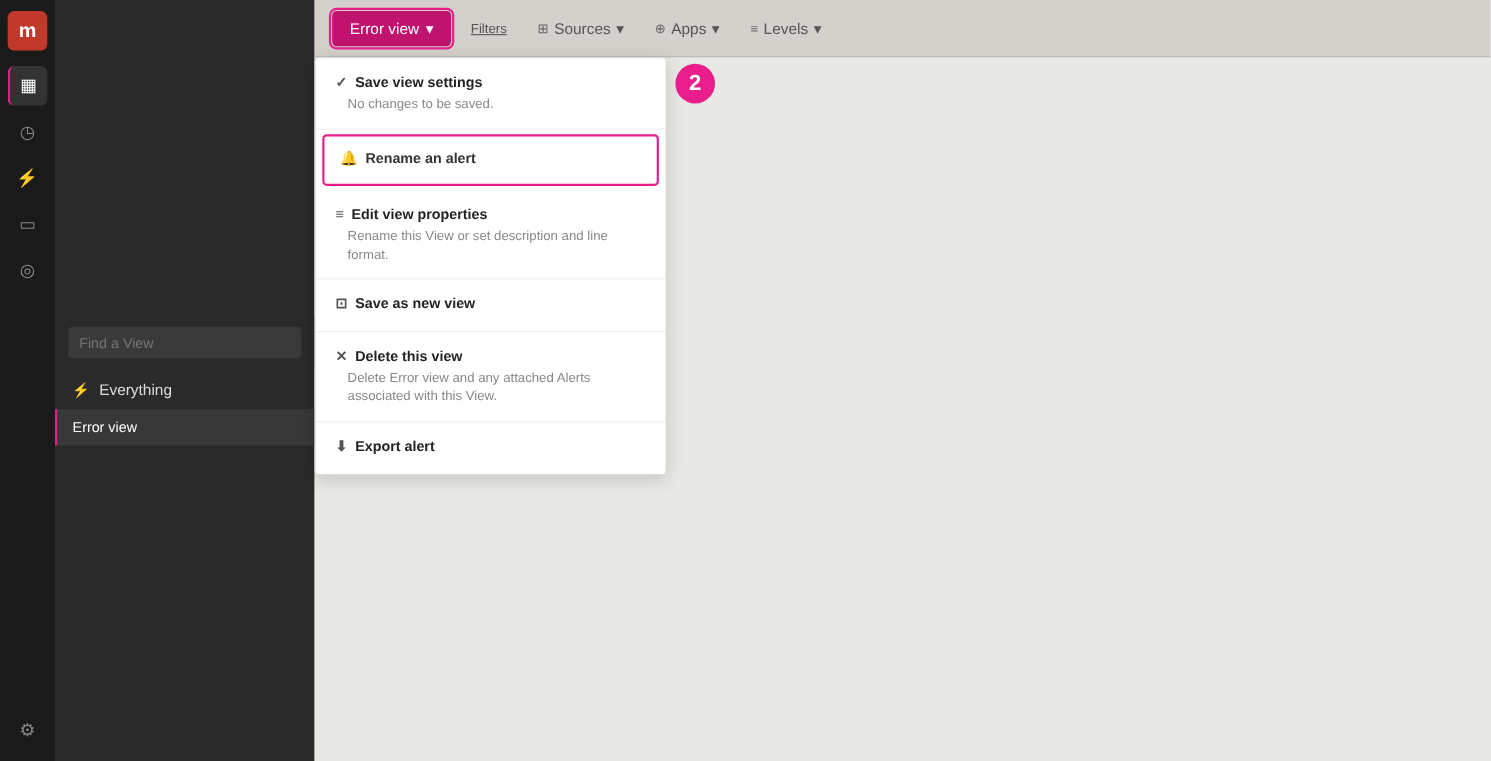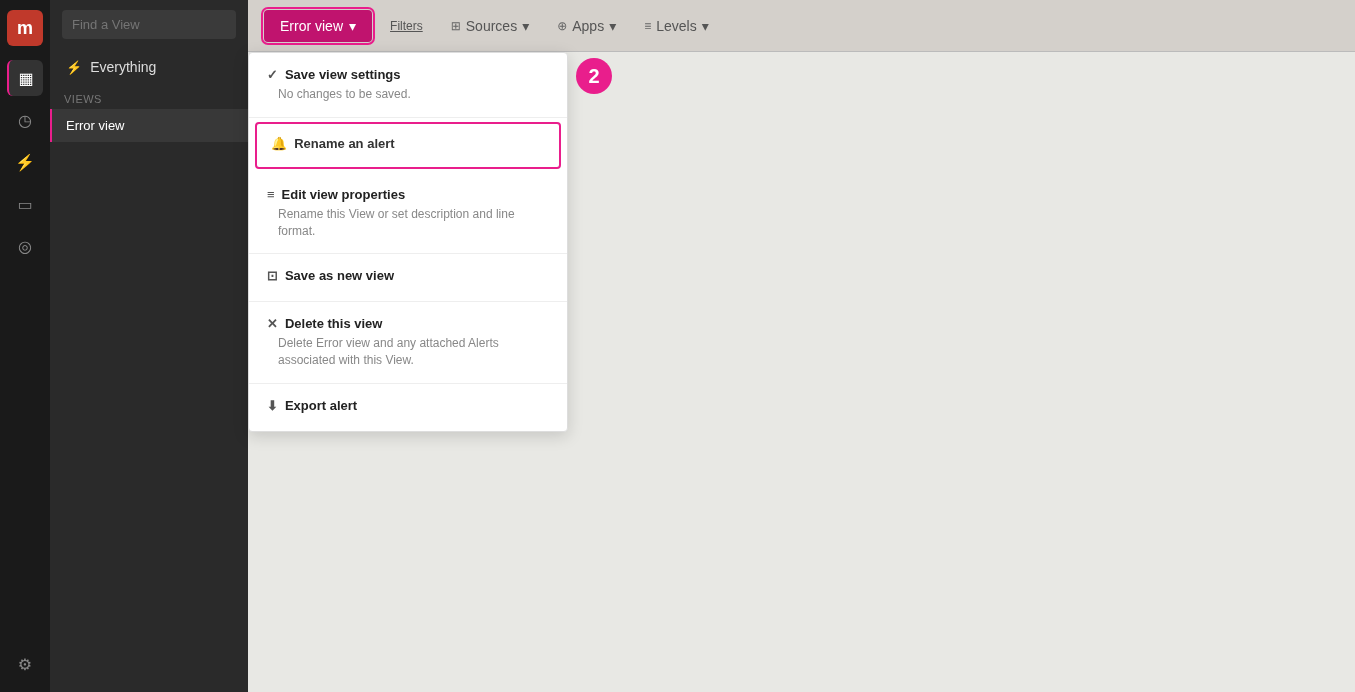--- a/index.html
+++ b/index.html
@@ -42,25 +42,26 @@
     }
     .icon-sidebar .nav-icon.active {
       background: #333;
       color: white;
       border-left: 2px solid #e91e8c;
     }
     .icon-sidebar .spacer { flex: 1; }
 
     
     .views-sidebar {
-      width: 198px;
+      width: 236px;
       background: #2a2a2a;
       display: flex;
       flex-direction: column;
       flex-shrink: 0;
+      justify-content: center;
     }
     .views-sidebar .search-box {
       padding: 10px 12px;
       background: #2a2a2a;
     }
     .views-sidebar .search-input {
       width: 100%;
       background: #3a3a3a;
       border: none;
       border-radius: 4px;
@@ -258,21 +259,20 @@
 </div>
 
 <div class="views-sidebar">
   <div class="search-box">
     <input class="search-input" type="text" placeholder="Find a View" style="">
   </div>
   <div class="everything-link">
     <span class="bolt">⚡</span>
     <span>Everything</span>
   </div>
-  <div class="section-label">Views</div>
   <div class="view-item active">
     <span>Error view</span>
   </div>
 </div>
 
 <div class="main">
 
   <div class="topbar">
     <button class="error-view-btn">
       <span>Error view</span>

